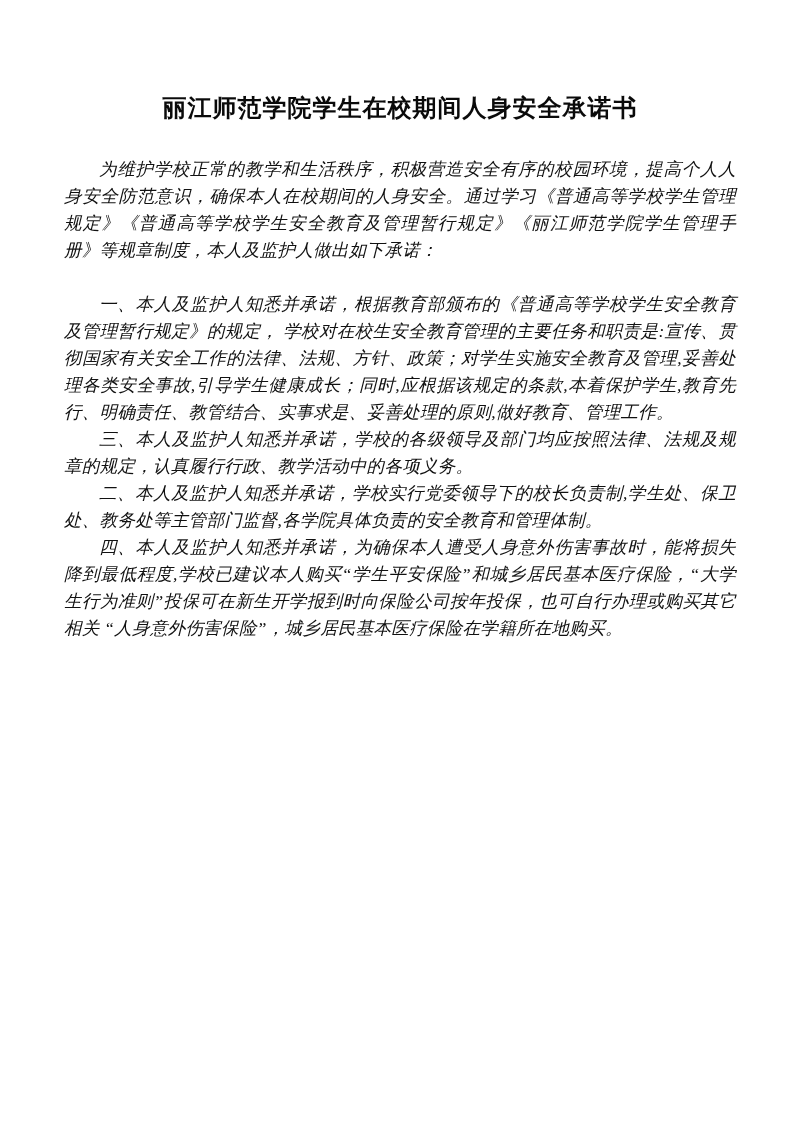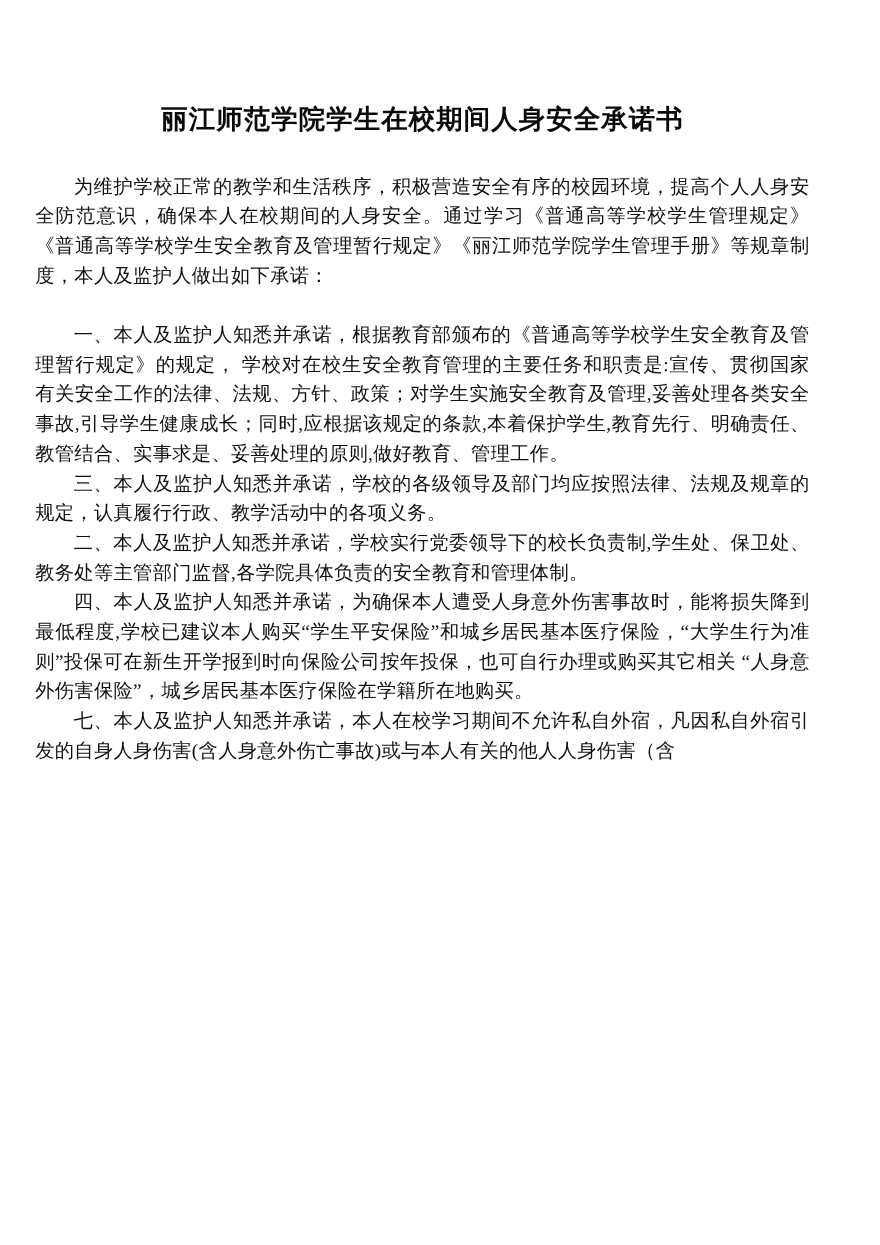--- a/index.html
+++ b/index.html
@@ -7,41 +7,42 @@
     padding: 0;
     background: #ffffff;
   }
   .page {
     position: relative;
     width: 800px;
     height: 1132px;
     background: #ffffff;
     overflow: hidden;
     box-sizing: border-box;
-    padding: 92px 64px 0 32px;
+    padding: 92px 64px 0 64px;
     font-family: "Liberation Serif", "DejaVu Serif", serif;
     color: #111111;
   }
   .doc-title {
     font-size: 24px;
     font-weight: bold;
     text-align: center;
     margin: 0 0 32px 0;
     letter-spacing: 1px;
     color: #0a0a0a;
   }
   .para {
     font-size: 17.5px;
     line-height: 27px;
     text-align: justify;
     text-justify: inter-ideograph;
     text-indent: 2em;
     margin: 0;
     letter-spacing: 0.3px;
     word-break: break-all;
+    font-style: italic;
   }
   .para.intro {
     margin-bottom: 27px;
   }
 </style>
 </head>
 <body>
 
 <div class="page">
   <h1 class="doc-title">丽江师范学院学生在校期间人身安全承诺书</h1>
@@ -51,14 +52,13 @@
   <p class="para">一、本人及监护人知悉并承诺，根据教育部颁布的《普通高等学校学生安全教育及管理暂行规定》的规定， 学校对在校生安全教育管理的主要任务和职责是:宣传、贯彻国家有关安全工作的法律、法规、方针、政策；对学生实施安全教育及管理,妥善处理各类安全事故,引导学生健康成长；同时,应根据该规定的条款,本着保护学生,教育先行、明确责任、教管结合、实事求是、妥善处理的原则,做好教育、管理工作。</p>
 
   <p class="para">三、本人及监护人知悉并承诺，学校的各级领导及部门均应按照法律、法规及规章的规定，认真履行行政、教学活动中的各项义务。</p>
 
   <p class="para">二、本人及监护人知悉并承诺，学校实行党委领导下的校长负责制,学生处、保卫处、教务处等主管部门监督,各学院具体负责的安全教育和管理体制。</p>
 
   <p class="para">四、本人及监护人知悉并承诺，为确保本人遭受人身意外伤害事故时，能将损失降到最低程度,学校已建议本人购买“学生平安保险”和城乡居民基本医疗保险，“大学生行为准则”投保可在新生开学报到时向保险公司按年投保，也可自行办理或购买其它相关 “人身意外伤害保险”，城乡居民基本医疗保险在学籍所在地购买。</p>
 
 
 
-  <p class="para">七、本人及监护人知悉并承诺，本人在校学习期间不允许私自外宿，凡因私自外宿引发的自身人身伤害(含人身意外伤亡事故)或与本人有关的他人人身伤害（含</p>
 </div>
 
 </body></html>

